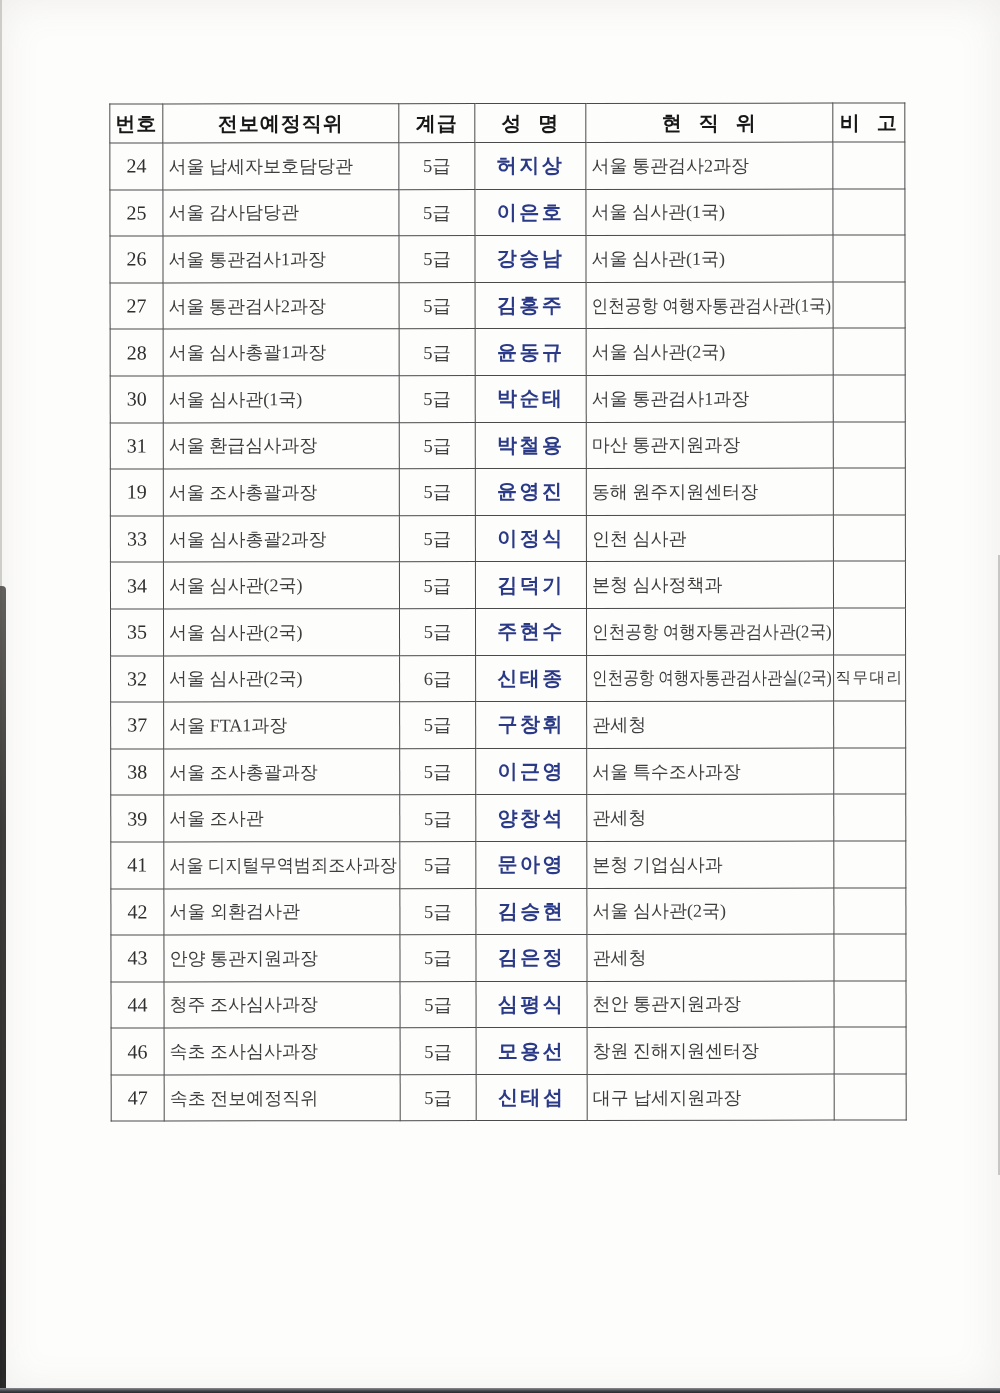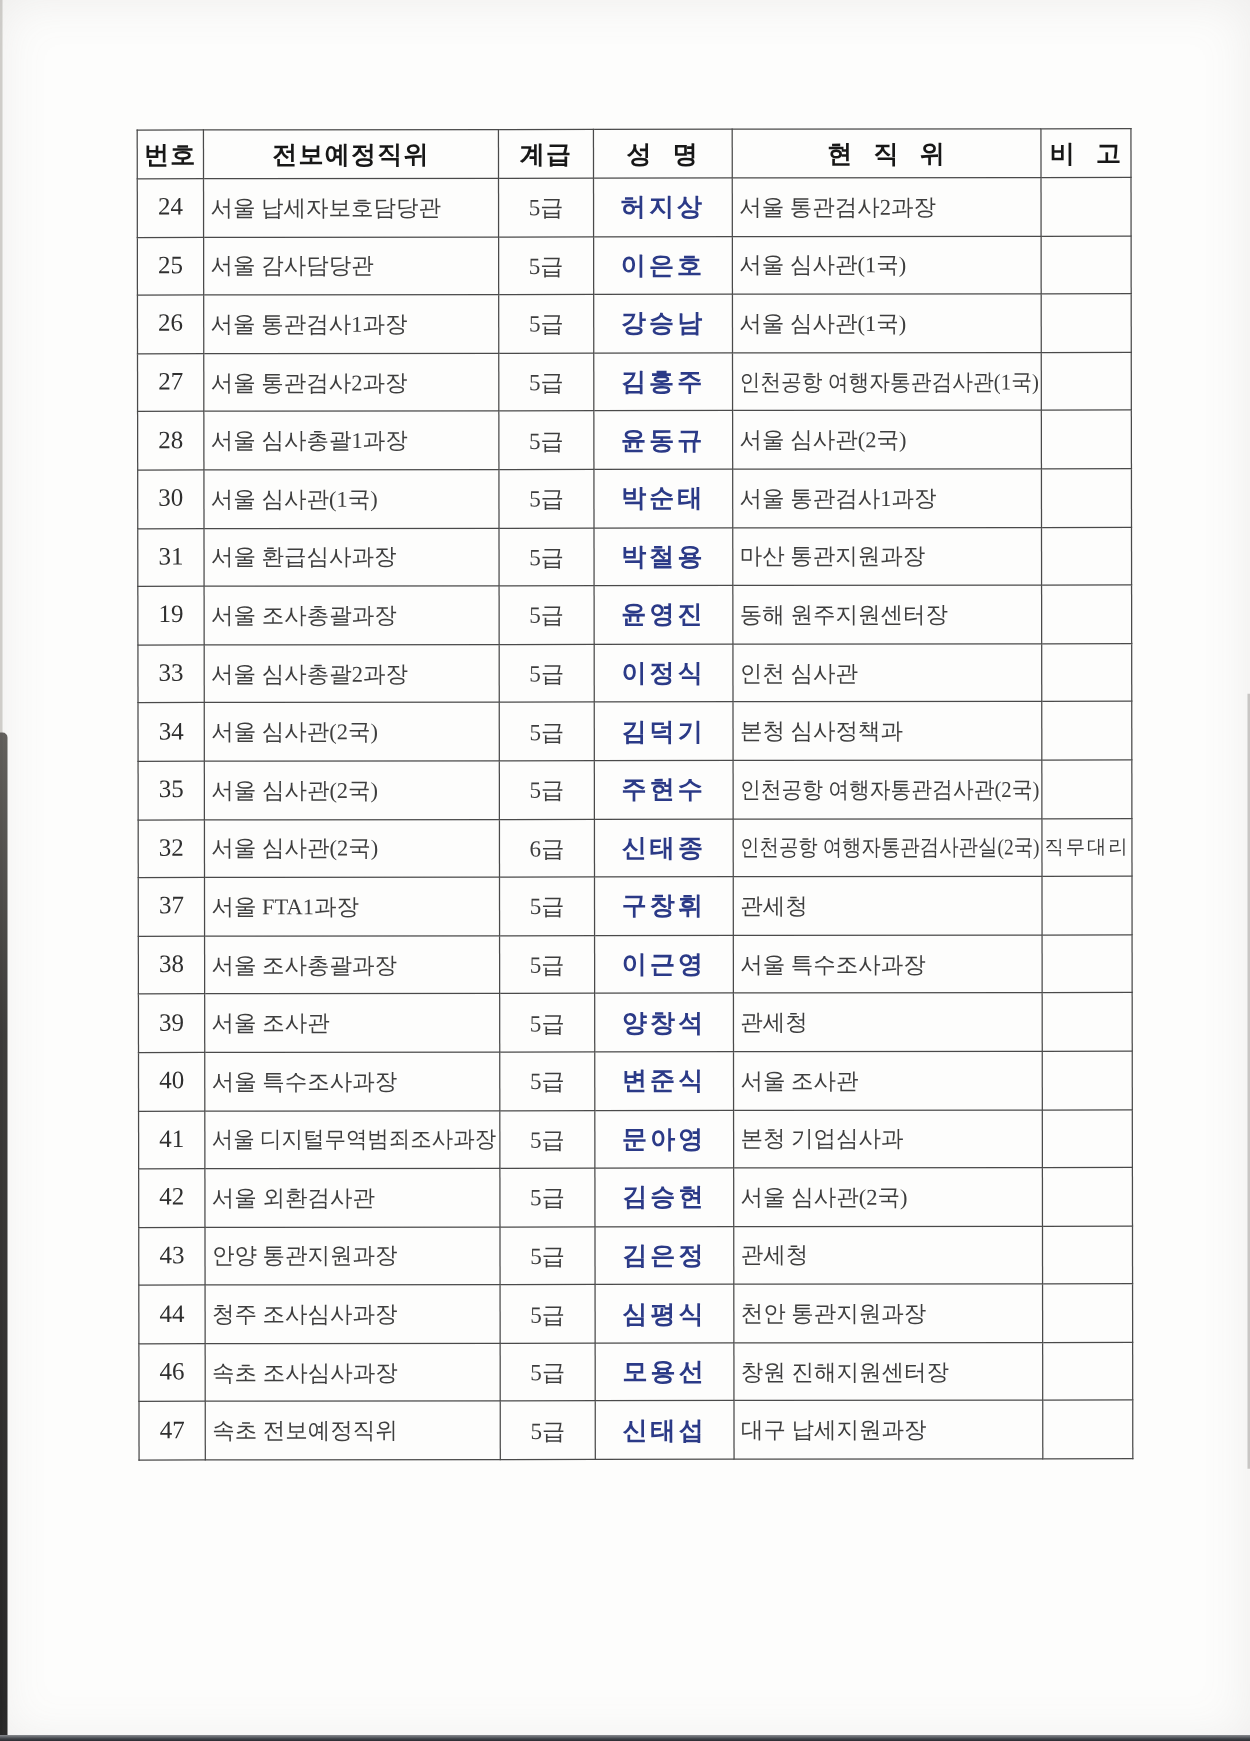--- a/index.html
+++ b/index.html
@@ -198,28 +198,20 @@
     </tr>
           <tr>
       <td class="c-no"><span class="cellfit">39</span></td>
       <td class="c-pos"><span class="cellfit">서울 조사관</span></td>
       <td class="c-rank"><span class="cellfit">5급</span></td>
       <td class="c-name"><span class="cellfit">양창석</span></td>
       <td class="c-cur"><span class="cellfit">관세청</span></td>
       <td class="c-note"><span class="cellfit"></span></td>
     </tr>
           <tr>
-      <td class="c-no"><span class="cellfit">40</span></td>
-      <td class="c-pos"><span class="cellfit">서울 특수조사과장</span></td>
-      <td class="c-rank"><span class="cellfit">5급</span></td>
-      <td class="c-name"><span class="cellfit">변준식</span></td>
-      <td class="c-cur"><span class="cellfit">서울 조사관</span></td>
-      <td class="c-note"><span class="cellfit"></span></td>
-    </tr>
-          <tr>
       <td class="c-no"><span class="cellfit">41</span></td>
       <td class="c-pos"><span class="cellfit" style="transform: scaleX(0.953975);">서울 디지털무역범죄조사과장</span></td>
       <td class="c-rank"><span class="cellfit">5급</span></td>
       <td class="c-name"><span class="cellfit">문아영</span></td>
       <td class="c-cur"><span class="cellfit">본청 기업심사과</span></td>
       <td class="c-note"><span class="cellfit"></span></td>
     </tr>
           <tr>
       <td class="c-no"><span class="cellfit">42</span></td>
       <td class="c-pos"><span class="cellfit">서울 외환검사관</span></td>

